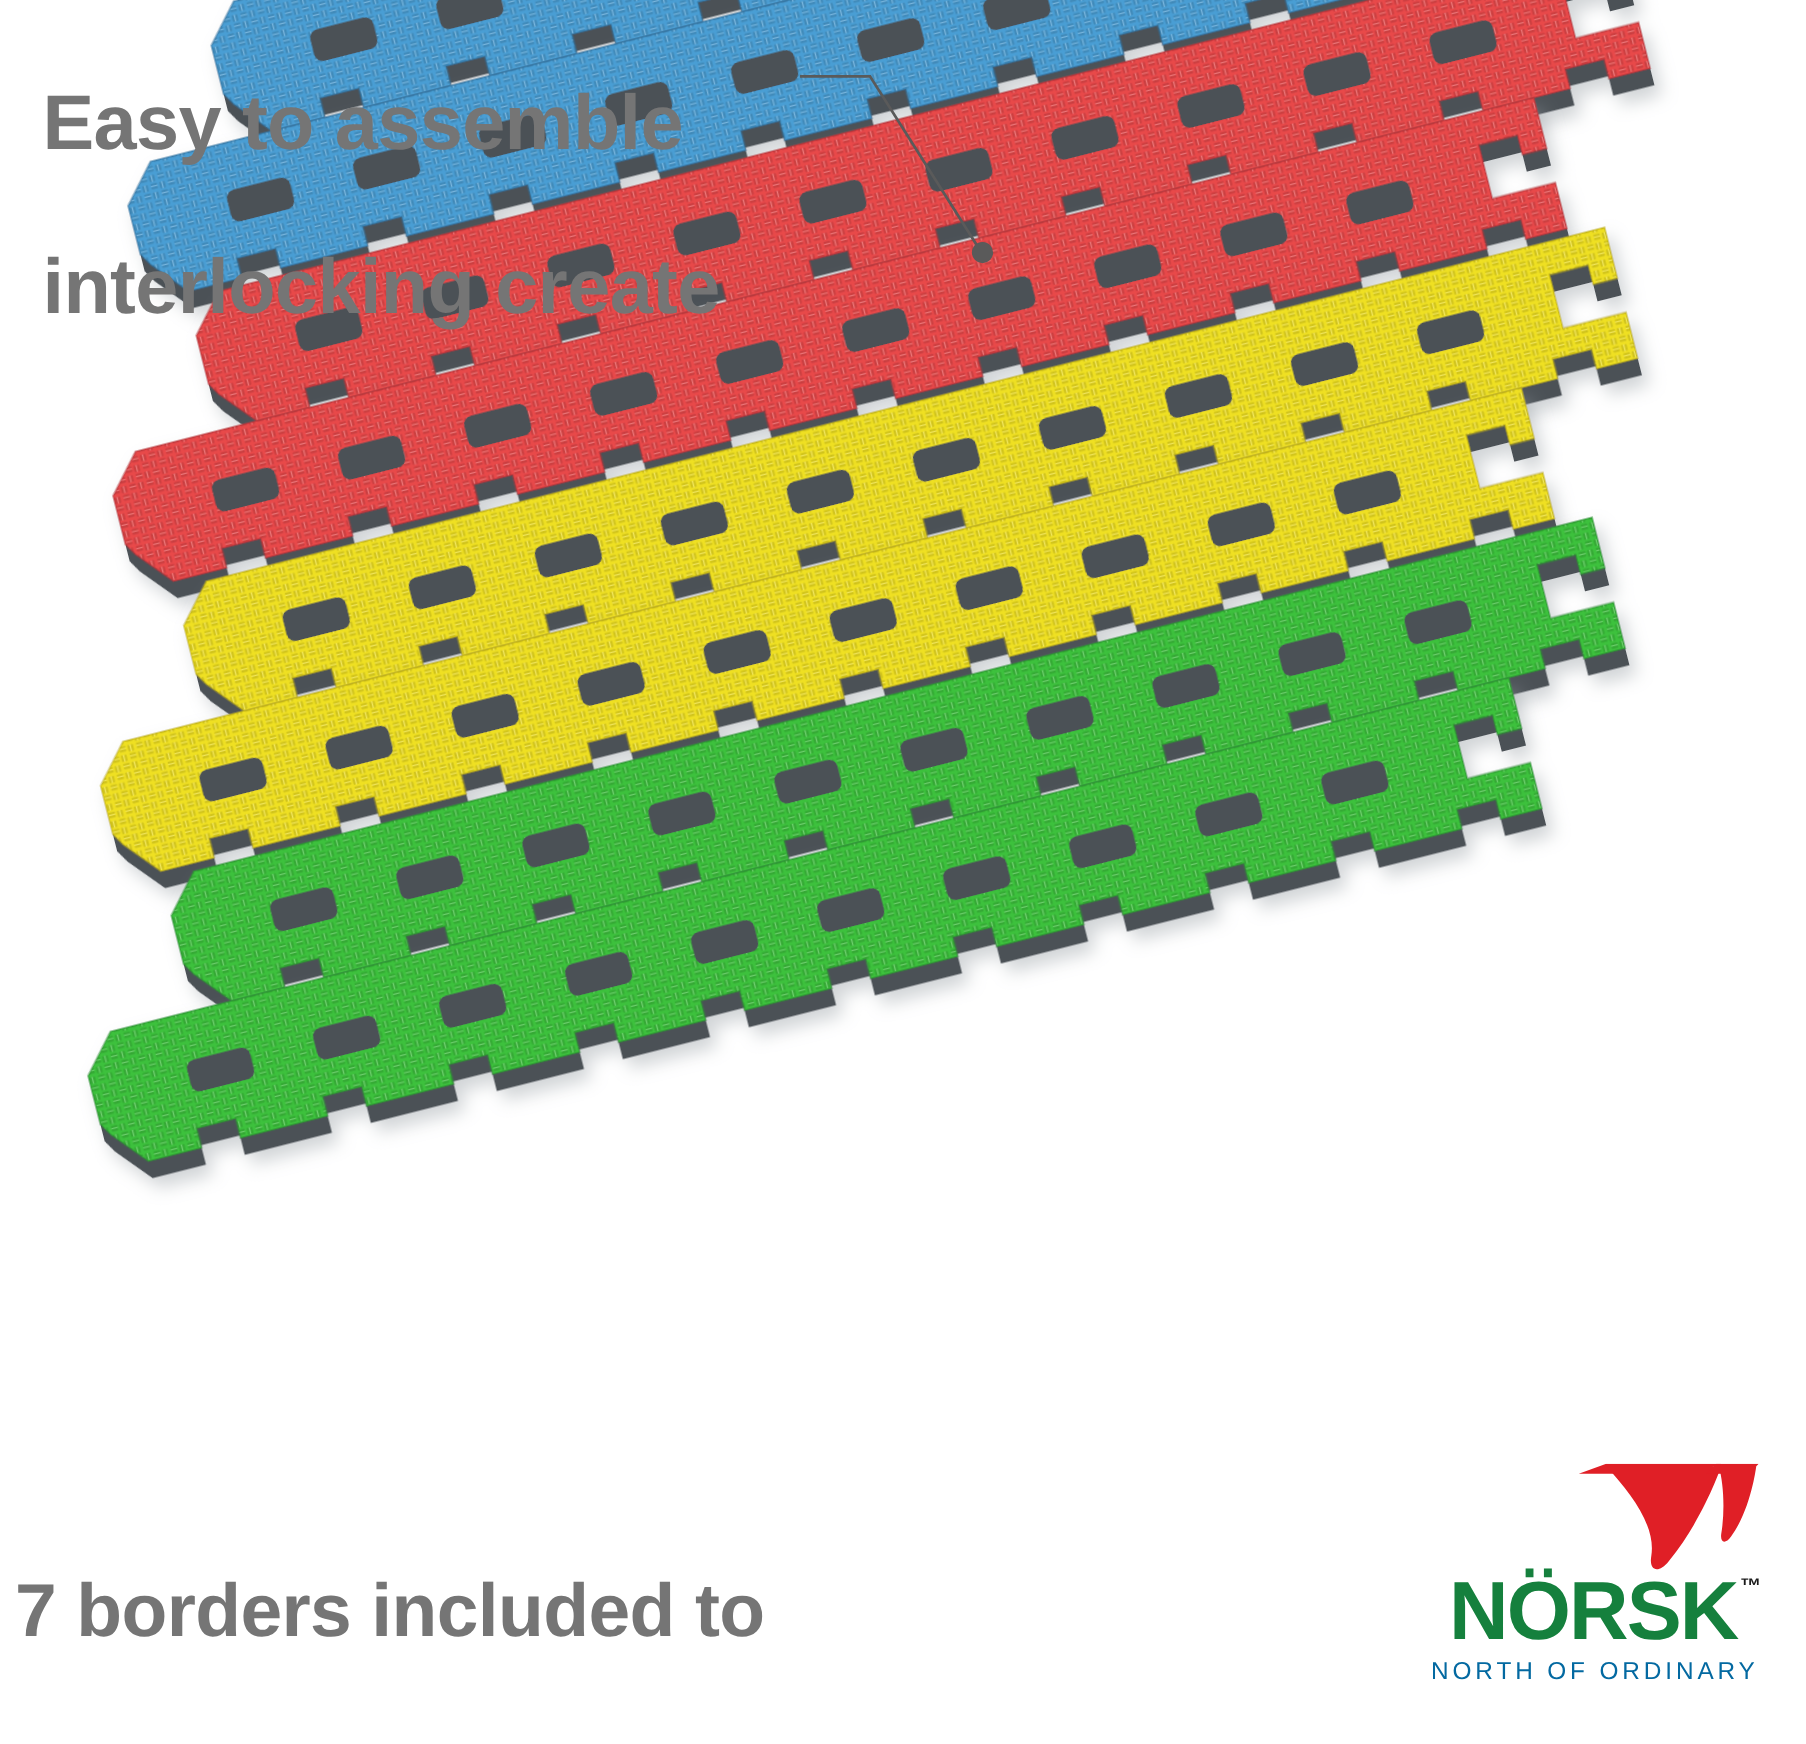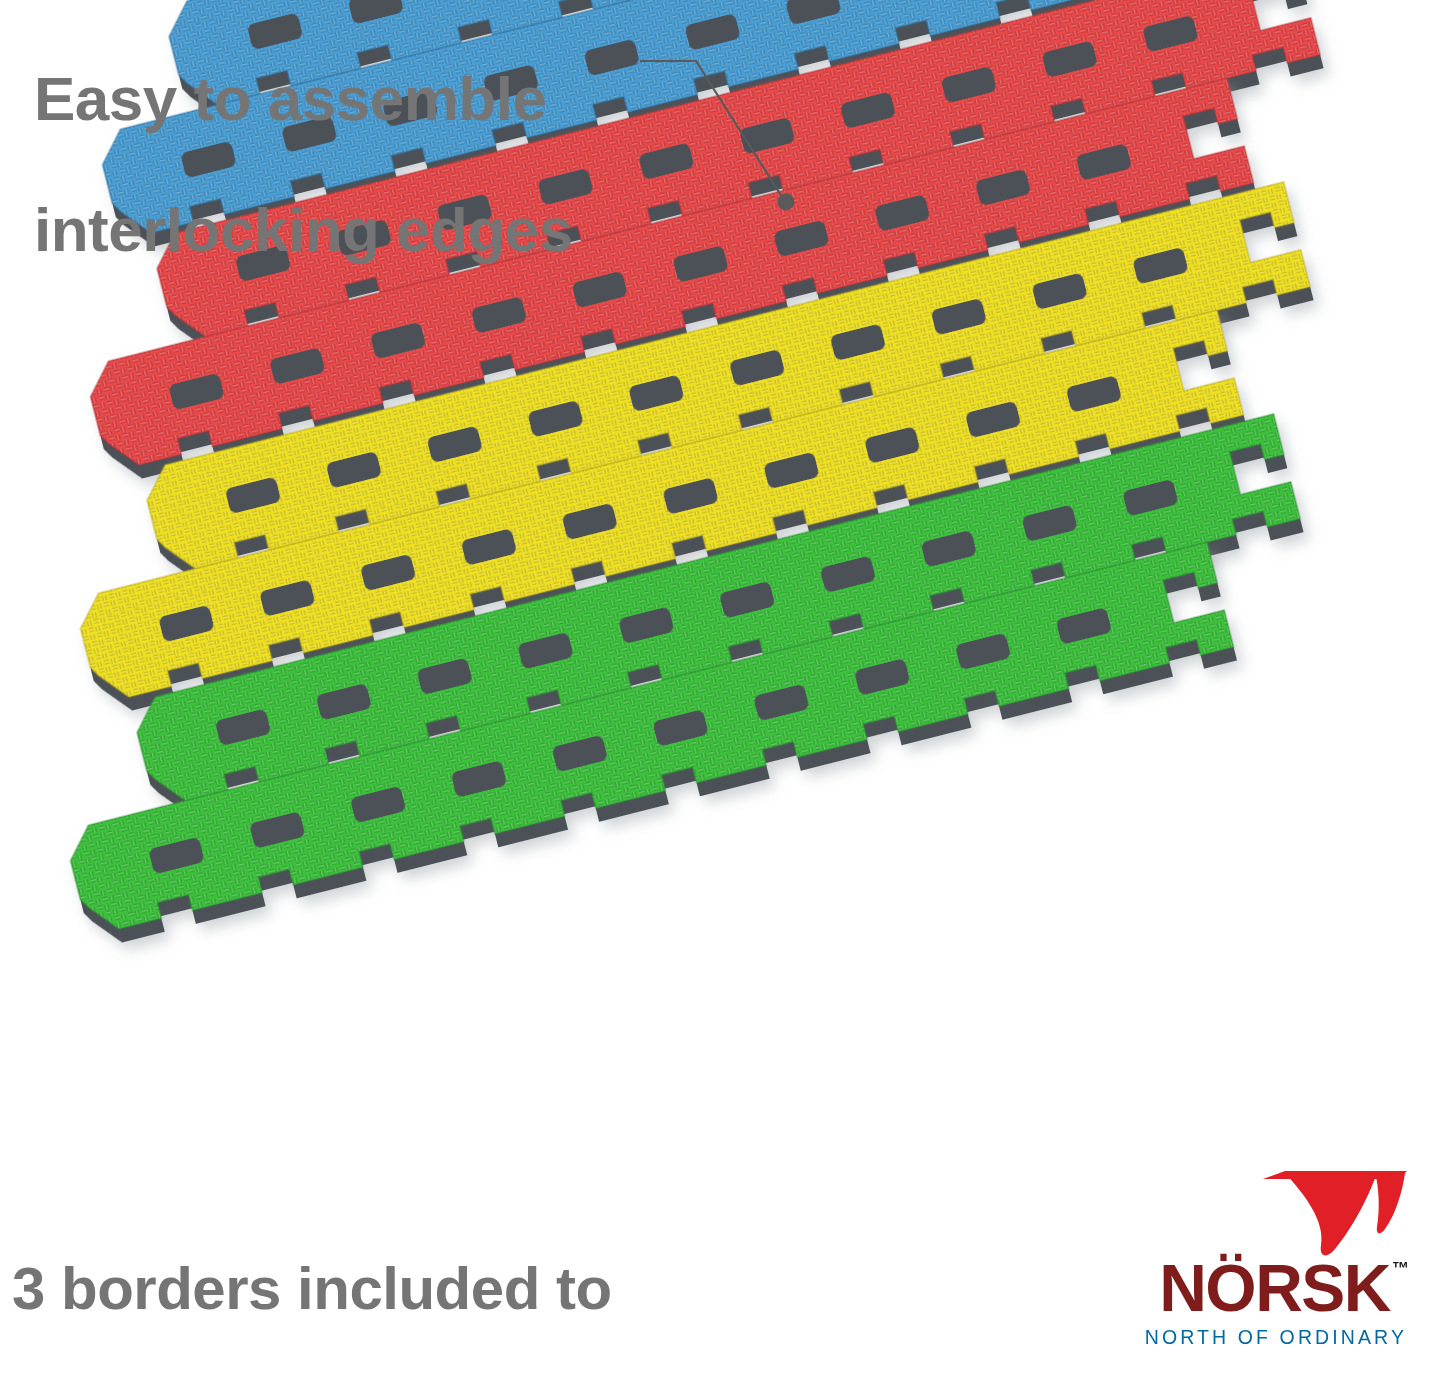--- a/index.html
+++ b/index.html
@@ -75,21 +75,21 @@
   #logo-wordmark-row {
     display: flex;
     align-items: flex-start;
     justify-content: flex-end;
     margin-top: -4px;
   }
   #logo-wordmark {
     font-family: "Liberation Sans", sans-serif;
     font-weight: bold;
     font-size: 66px;
-    color: #7f1d1d;
+    color: #15803d;
     letter-spacing: -1.5px;
     line-height: 1;
   }
   #logo-tm {
     font-family: "Liberation Sans", sans-serif;
     font-size: 17px;
     font-weight: bold;
     color: #1a1a1a;
     margin-top: 4px;
     margin-left: 2px;
@@ -267,30 +267,30 @@
             <rect x="-10" y="-10" width="1210" height="140" fill="url(#weave)"></rect>
           </g>
           <use href="#strip-path" fill="none" stroke="#2a8f2f" stroke-opacity="0.5" stroke-width="1.6"></use>
         </g>
       </g>
     </g>
   </svg>
 
   <div class="callout" id="headline-text">
     <span>Easy to assemble</span><br>
-    <span>interlocking edges</span>
+    <span>interlocking create</span>
   </div>
 
   <svg id="leader-line" viewBox="0 0 230 180">
     <polyline points="10,16 66,16 152,152" fill="none" stroke="#5a5a5a" stroke-width="2.2"></polyline>
     <circle cx="156" cy="157" r="8.5" fill="#5a5a5a"></circle>
   </svg>
 
   <div class="callout" id="footer-text">
-    <span>3 borders included to</span><br>
+    <span>7 borders included to</span><br>
     <span>create finished edges</span>
   </div>
 
   <div id="logo">
     <svg id="logo-mark" width="148" height="88" viewBox="0 0 148 88">
 
       <path d="M4,8 L96,8 L118,0 L26,0 Z" fill="#e01f26"></path>
 
       <path d="M26,2 L118,2 C118,2 104,44 76,78 C68,88 60,86 62,74
                C66,50 46,24 26,2 Z" fill="#e01f26"></path>

